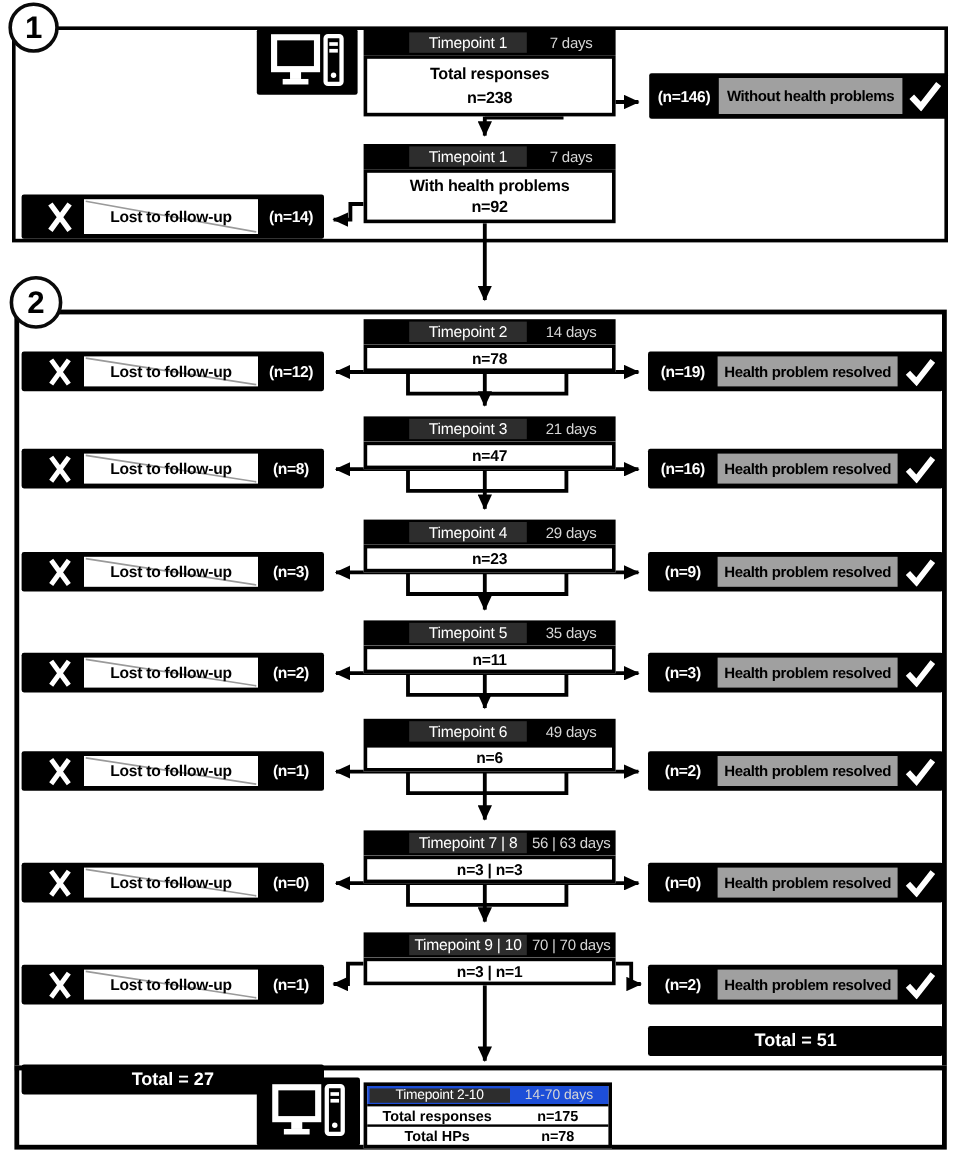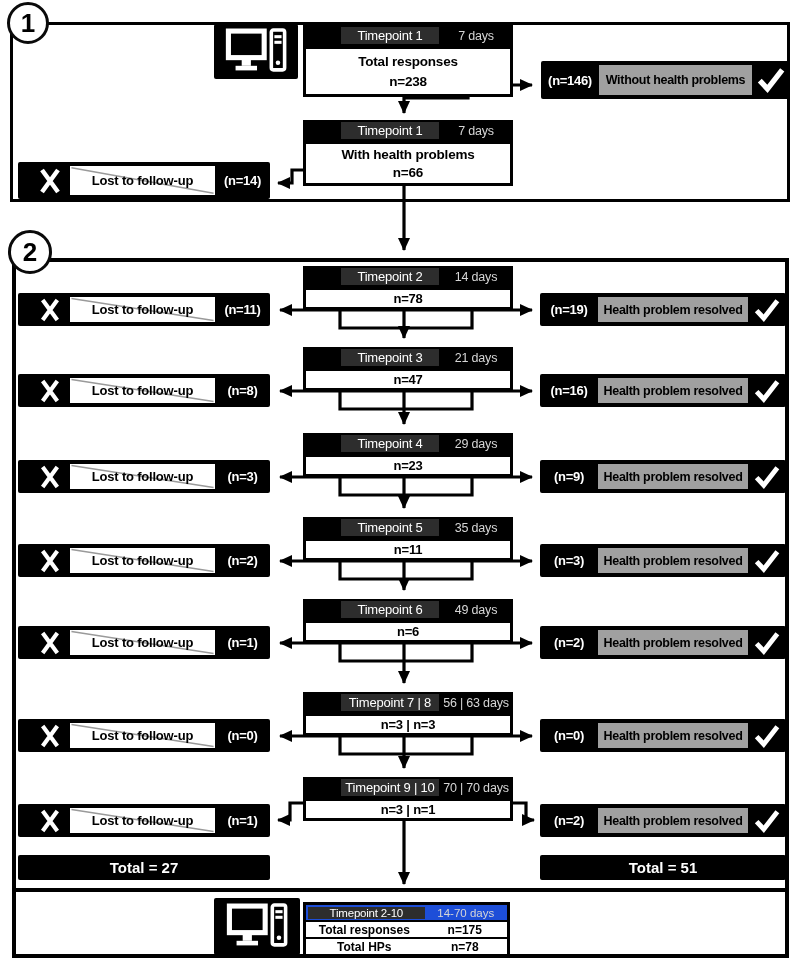--- a/index.html
+++ b/index.html
@@ -138,21 +138,21 @@
     </span>
   </div>
 
   <div class="tp" style="top:120px;">
     <div class="tp-header">
       <div class="tp-label">Timepoint 1</div>
       <div class="tp-days">7 days</div>
     </div>
     <div class="tp-body two" style="height:45px;">
       <span>With health problems</span>
-      <span>n=66</span>
+      <span>n=92</span>
     </div>
   </div>
 
   <div class="side side-left" style="top:162px;height:37px;">
     <span class="xcell">
       <svg width="24" height="26" viewBox="0 0 24 26">
           <path d="M4 2 L20 24 M20 2 L4 24" stroke="#fff" stroke-width="4.5" fill="none"></path>
         </svg>
     </span>
     <span class="lost-inner">
@@ -177,21 +177,21 @@
       <svg width="22" height="24" viewBox="0 0 24 26">
             <path d="M4 2 L20 24 M20 2 L4 24" stroke="#fff" stroke-width="4.5" fill="none"></path>
           </svg>
     </span>
     <span class="lost-inner">
       <svg class="diag" viewBox="0 0 100 100" preserveAspectRatio="none">
         <line x1="1" y1="6" x2="99" y2="94" stroke="#9a9a9a" stroke-width="1.4" vector-effect="non-scaling-stroke"></line>
       </svg>
       <span class="lost-text">Lost to follow-up</span>
     </span>
-    <span class="cnt lost-count">(n=11)</span>
+    <span class="cnt lost-count">(n=12)</span>
   </div>
   <div class="side side-right" style="top: 293px;">
     <span class="cnt res-count">(n=19)</span>
     <span class="res-inner res-text">Health problem resolved</span>
     <span class="ckcell">
       <svg width="28" height="24" viewBox="0 0 24 22">
             <path d="M2.5 11.5 L9 18.5 L21.5 2.5" stroke="#fff" stroke-width="4.5" fill="none"></path>
           </svg>
     </span>
   </div>
@@ -376,21 +376,21 @@
     <span class="cnt res-count">(n=2)</span>
     <span class="res-inner res-text">Health problem resolved</span>
     <span class="ckcell">
       <svg width="28" height="24" viewBox="0 0 24 22">
             <path d="M2.5 11.5 L9 18.5 L21.5 2.5" stroke="#fff" stroke-width="4.5" fill="none"></path>
           </svg>
     </span>
   </div>
 </div>
 
-  <div class="total" style="left:18px;width:252px;">Total = 27</div>
+  <div class="total" style="left:18px;width:252px;margin-top:32px;">Total = 27</div>
   <div class="total" style="left:540px;width:246px;">Total = 51</div>
 
   <div class="iconbox" style="left:214px;top:898px;width:86px;height:57px;">
     <svg width="74" height="47" viewBox="0 0 62 46">
       <rect x="4" y="3" width="35" height="26" fill="#000" stroke="#fff" stroke-width="5"></rect>
       <rect x="17" y="31" width="9" height="6" fill="#fff"></rect>
       <rect x="11" y="37" width="21" height="4.5" fill="#fff"></rect>
       <rect x="46" y="2" width="13" height="39" rx="2" fill="none" stroke="#fff" stroke-width="3.5"></rect>
       <rect x="49" y="7" width="7" height="3" fill="#fff"></rect>
       <rect x="49" y="12.5" width="7" height="3" fill="#fff"></rect>

